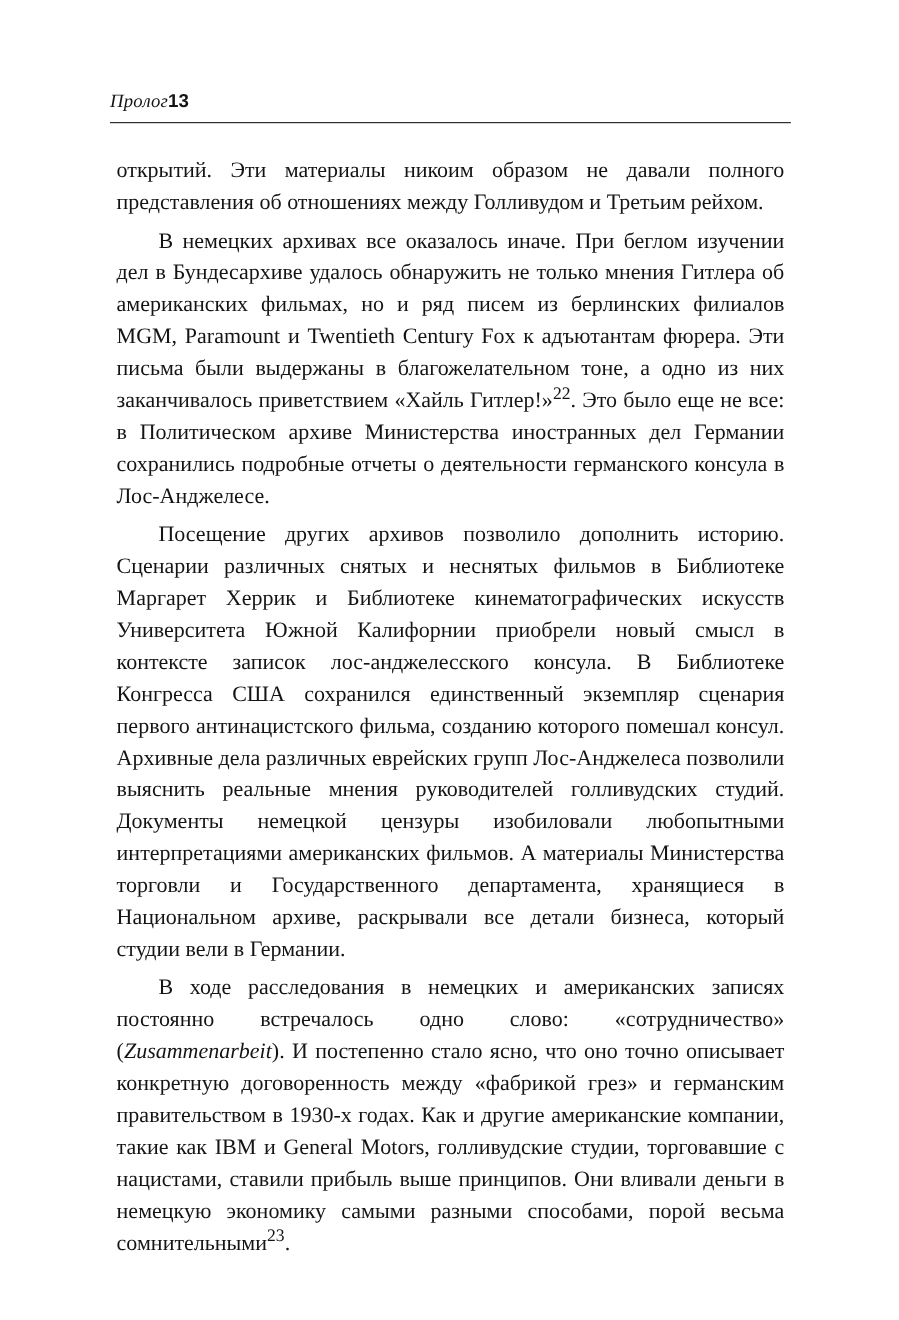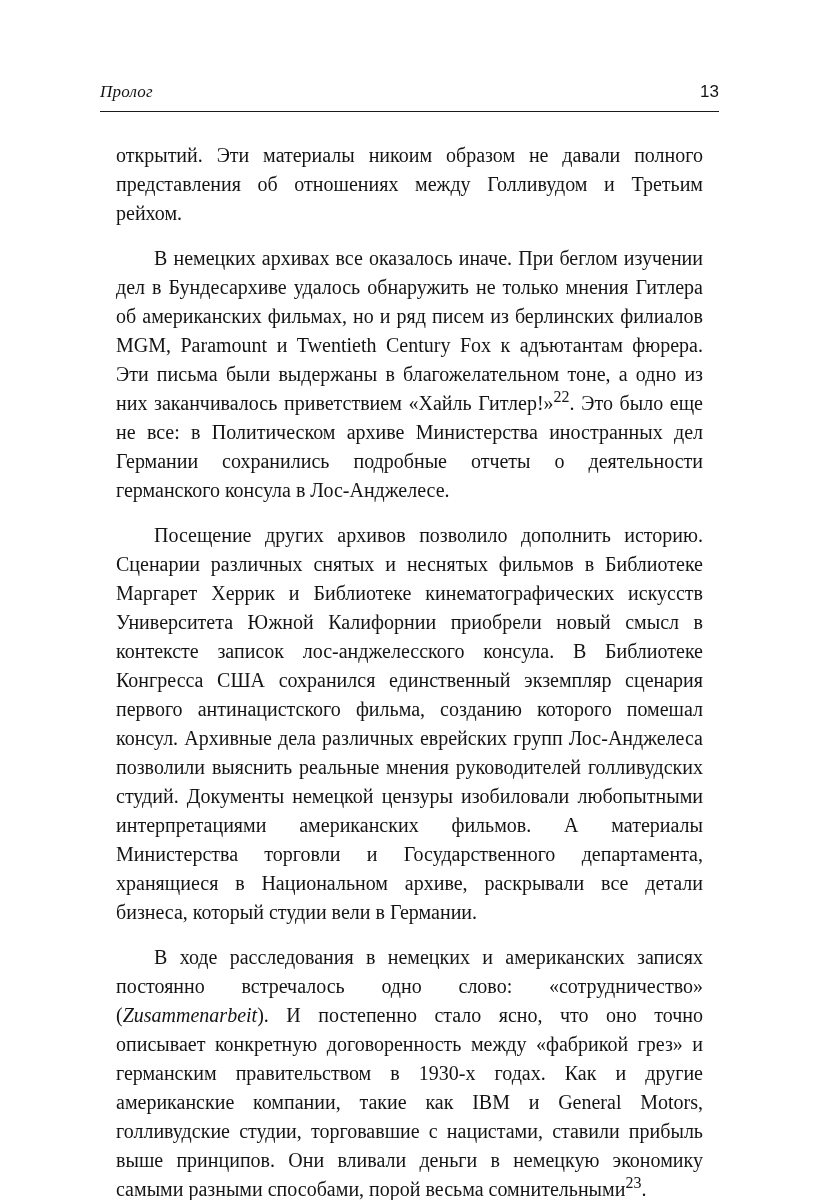--- a/index.html
+++ b/index.html
@@ -13,49 +13,49 @@
     height: 1200px;
     box-sizing: border-box;
     background: #ffffff;
     padding: 82px 98px 0 100px;
     font-family: "Liberation Serif", "DejaVu Serif", serif;
     color: #141414;
     overflow: hidden;
   }
   .running-head {
     display: flex;
-    justify-content: space-between;
+    justify-content: flex-start;
     align-items: baseline;
     font-size: 17px;
     line-height: 20px;
   }
   .running-head .chapter {
     font-style: italic;
     letter-spacing: 0.2px;
   }
   .running-head .pagenum {
-    font-weight: normal;
+    font-weight: bold;
     font-family: "Liberation Sans", sans-serif;
     font-size: 17px;
   }
   .rule {
     margin-top: 9px;
     border-top: 1.6px solid #1a1a1a;
     height: 0;
   }
   .body-text {
     margin-top: 29px;
     font-size: 20px;
     line-height: 29px;
     text-align: justify;
     hyphens: auto;
     -webkit-hyphens: auto;
   }
   .body-text p {
-    margin: 16px;
+    margin: 6px;
     text-indent: 38px;
   }
   .body-text p.noindent {
     text-indent: 0;
   }
   .body-text sup {
     font-size: 16px;
     line-height: 0;
     vertical-align: super;
   }

